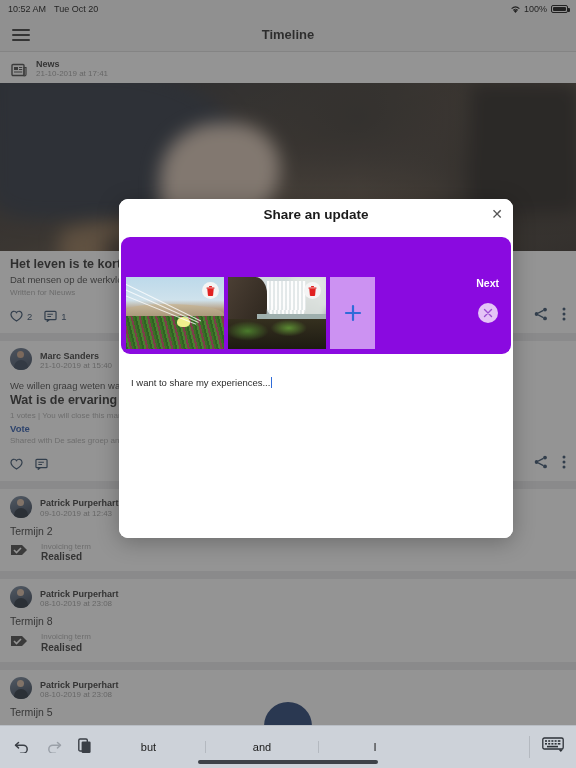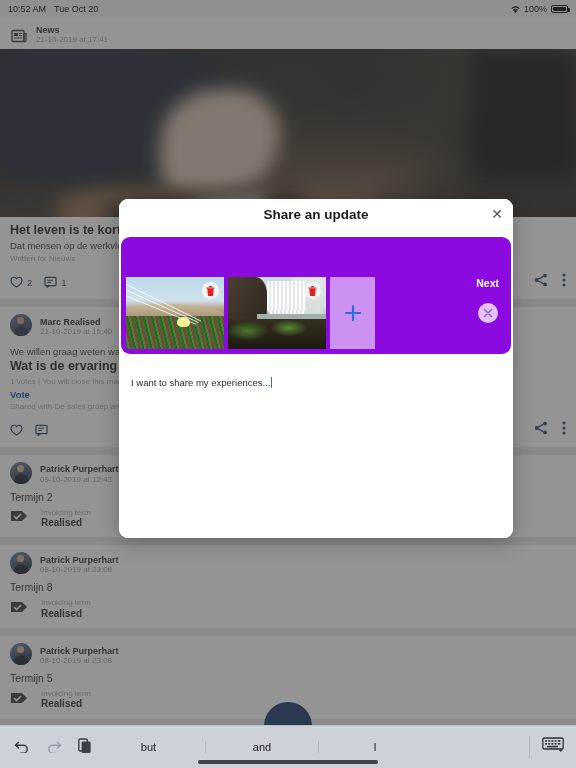--- a/index.html
+++ b/index.html
@@ -221,20 +221,28 @@
               <path d="M3 5.2 a4 4 0 0 1 5 0" stroke="#000" stroke-width="1" fill="none"></path>
             </svg>
         </span>
         <span>100%</span>
         <span class="batt">
             <span class="batt-fill"></span>
           </span>
       </div>
     </div>
 
+    <div class="navbar">
+      <div class="hamburger">
+          <i></i>
+          <i></i>
+          <i></i>
+        </div>
+      <div class="nav-title">Timeline</div>
+    </div>
 
     <div class="feed">
 
       <div>
         <div class="post-head">
           <span class="avatar-sq">
             <svg width="18" height="18" viewBox="0 0 18 18">
                 <rect x="2" y="3.5" width="12" height="11" rx="1" fill="none" stroke="#3b3b3b" stroke-width="1.4"></rect>
                 <path d="M14 6.5h2v7a1.5 1.5 0 0 1-1.5 1.5H14z" fill="none" stroke="#3b3b3b" stroke-width="1.2"></path>
                 <rect x="4" y="6" width="4" height="3" fill="#3b3b3b"></rect>
@@ -303,21 +311,21 @@
 
       <div class="divider"></div>
 
       <div>
         <div class="post-head">
           <span class="avatar-circ">
               <span class="av-head"></span>
               <span class="av-body"></span>
             </span>
           <div class="ph-text">
-            <div class="ph-name">Marc Realised</div>
+            <div class="ph-name">Marc Sanders</div>
             <div class="ph-date">21-10-2019 at 15:40</div>
           </div>
         </div>
         <div class="post-body">
           <div class="post-q">
             <span>We willen graag weten wat de k</span>
             <span style="display:inline-block;width:205px"></span>
             <span>en?</span>
           </div>
           <div class="post-title" style="margin-top:2px">Wat is de ervaring van k</div>

